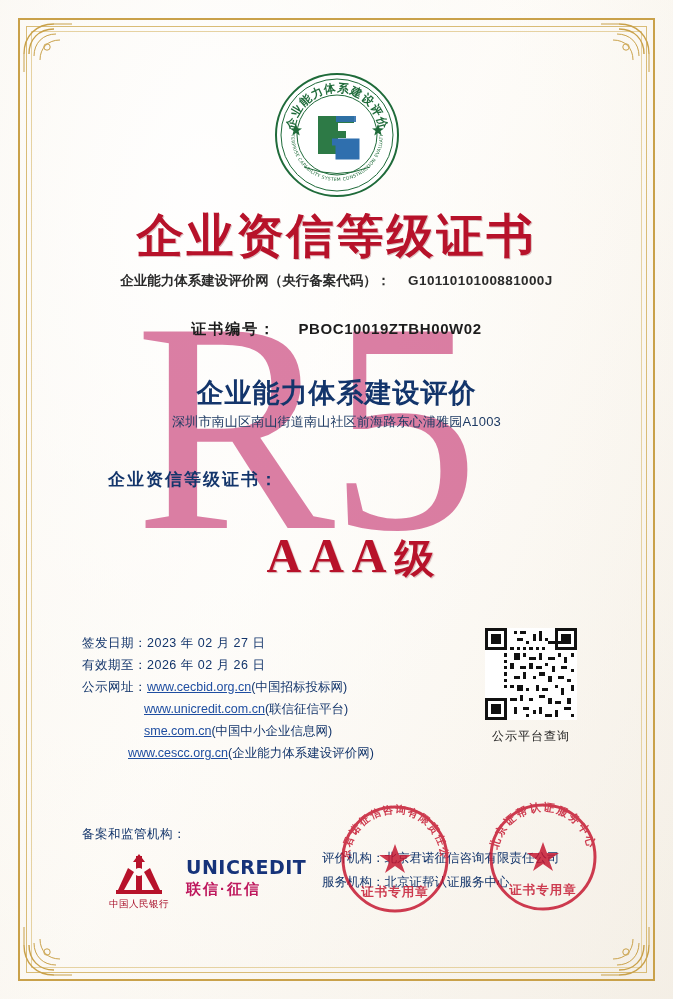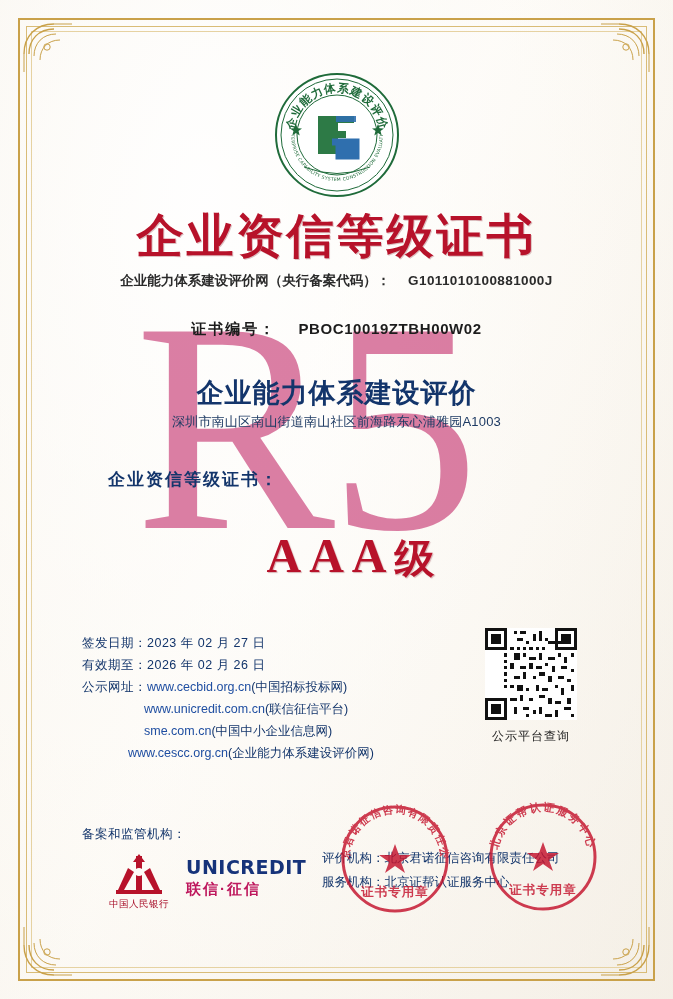--- a/index.html
+++ b/index.html
@@ -178,20 +178,21 @@
     line-height: 22px;
   }
   .info-row { white-space: nowrap; }
   .info-row .k { letter-spacing: 0.5px; }
   .info-row .v { letter-spacing: 0.5px; }
   .url-list {
     margin-top: 0;
   }
   .url-list .u {
     color: #1f4ea1;
+    text-decoration: underline;
   }
   .url-list .note { color: #13356b; text-decoration: none; }
 
   
   .qr-wrap {
     position: absolute;
     right: 96px;
     top: 628px;
     width: 92px;
     text-align: center;

